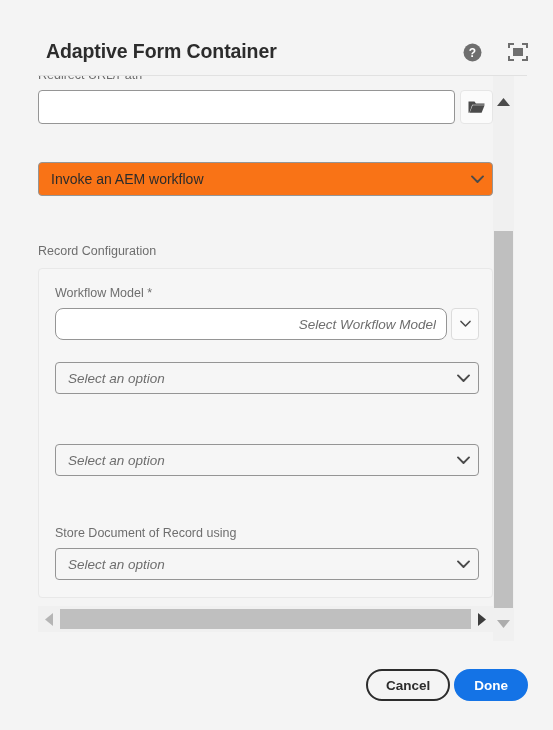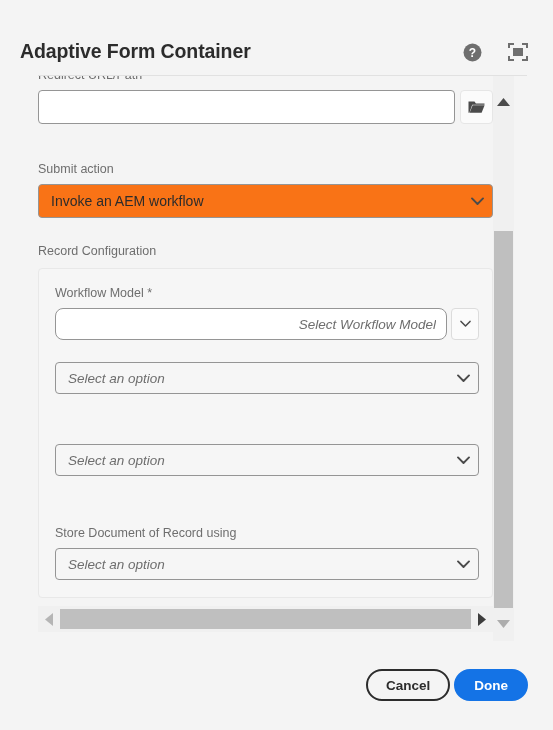--- a/index.html
+++ b/index.html
@@ -28,21 +28,21 @@
   
   .dlg-header {
     position: absolute;
     left: 0; top: 0;
     width: 540px;
     height: 76px;
     box-sizing: border-box;
   }
   .dlg-title {
     position: absolute;
-    left: 7px;
+    left: 33px;
     top: 40px;
     font-size: 19.5px;
     font-weight: bold;
     color: #2c2c2c;
     letter-spacing: -0.1px;
     white-space: nowrap;
   }
   .hdr-icons {
     position: absolute;
     right: 25px;
@@ -395,21 +395,20 @@
           <button class="folder-btn" title="Browse">
             <svg width="17" height="15" viewBox="0 0 17 15">
               <path d="M0.5 1.5 h6 l1.4 2 h8.6 v1.2 H4.2 L1.4 12.8 H0.5 Z" fill="#4b4b4b"></path>
               <path d="M4.6 5.2 H16.6 L13.6 12.8 H1.6 Z" fill="#4b4b4b"></path>
             </svg>
           </button>
         </div>
       </div>
 
       <div class="row grp-submit">
-        <div class="field-label">Submit action</div>
         <div class="select-box">
           <span class="sel-value">Invoke an AEM workflow</span>
           <span class="chev">
             <svg width="13" height="9" viewBox="0 0 13 9">
               <path d="M1 1.4 L6.5 7 L12 1.4" stroke="#4b4b4b" stroke-width="1.9" fill="none" stroke-linecap="round" stroke-linejoin="round"></path>
             </svg>
           </span>
         </div>
       </div>
 

